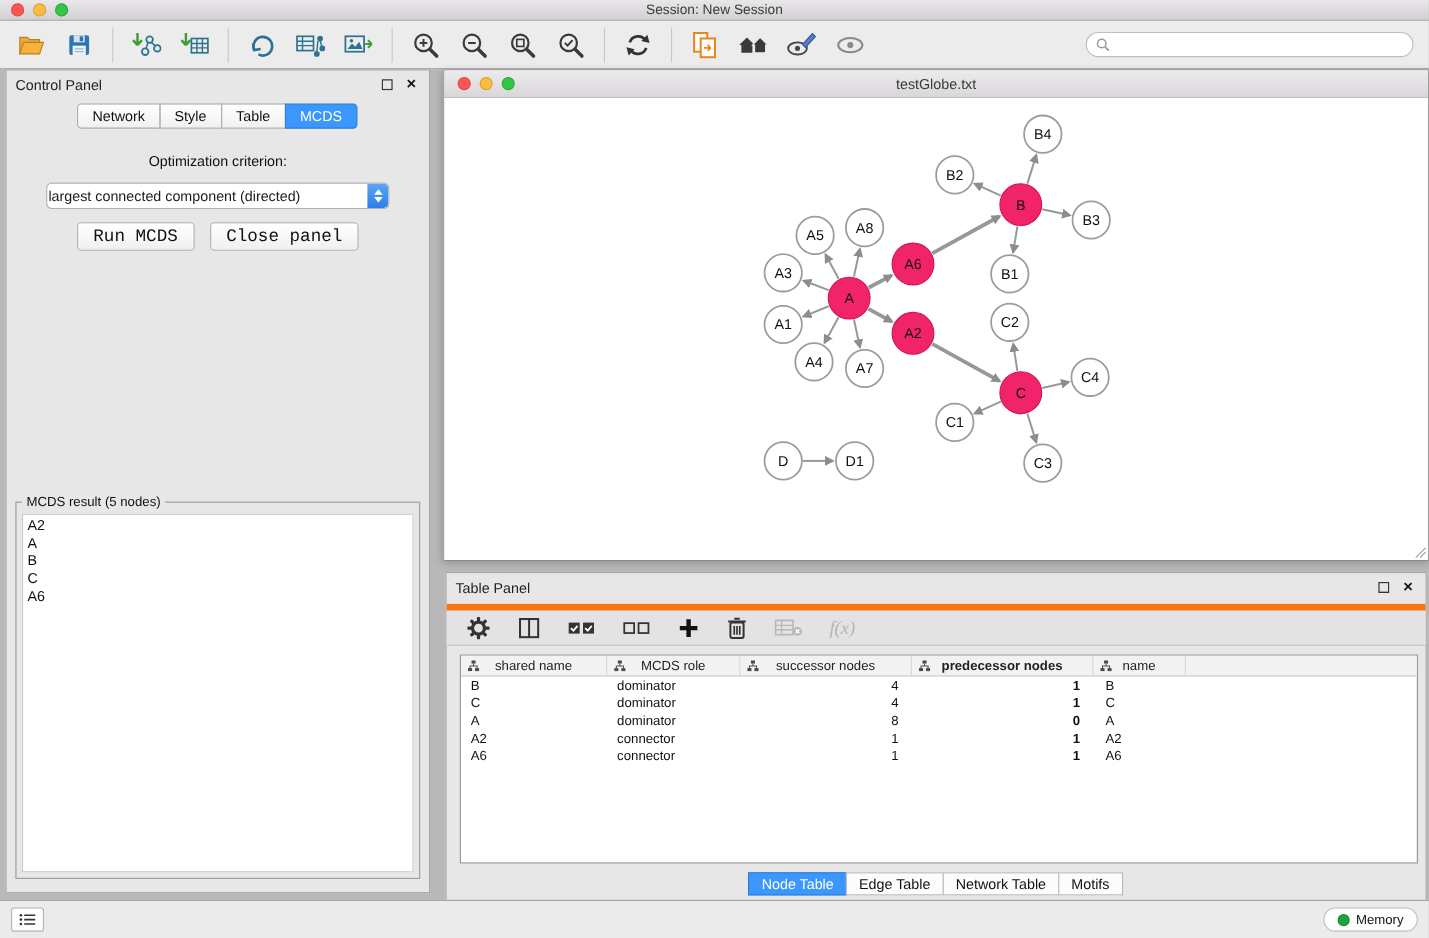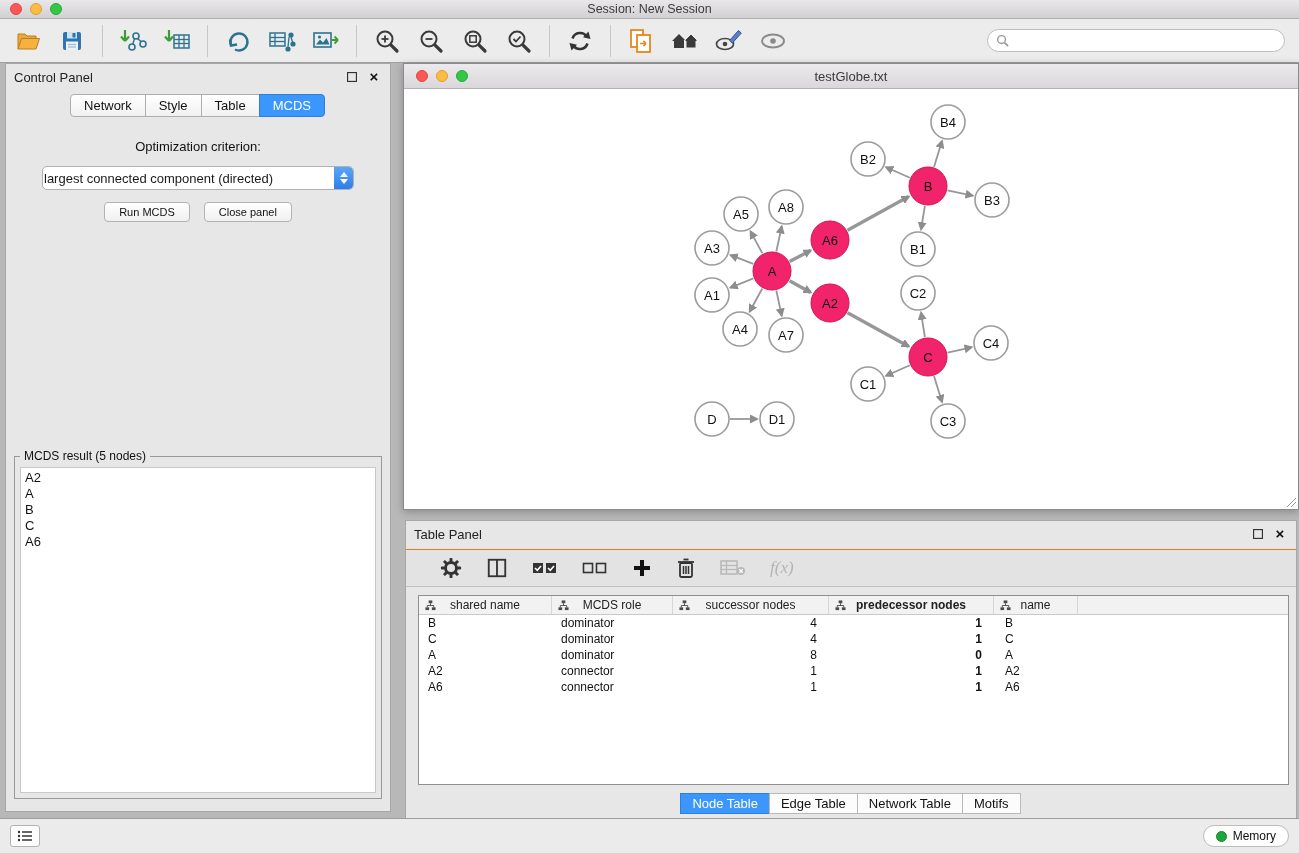--- a/index.html
+++ b/index.html
@@ -70,21 +70,21 @@
   .dropdown .dd-stepper {
     width:19px; height:100%; background:linear-gradient(#59a5f7,#2e7ee8);
     display:flex; flex-direction:column; align-items:center; justify-content:center; gap:2px;
     border-radius:0 4px 4px 0;
   }
   .tri-up { width:0; height:0; border-left:4px solid transparent; border-right:4px solid transparent; border-bottom:5px solid #fff; }
   .tri-down { width:0; height:0; border-left:4px solid transparent; border-right:4px solid transparent; border-top:5px solid #fff; }
   .cp-buttons { display:flex; justify-content:center; gap:14px; margin-top:12px; }
   .btn {
     background:linear-gradient(#ffffff,#f0f0f0); border:1px solid #b3b3b3; border-radius:4px;
-    font-size:11px; padding:3px 14px; color:#111; font-family:Liberation Sans, sans-serif;
+    font-size:16px; padding:3px 14px; color:#111; font-family:Liberation Mono, monospace;
   }
   .result-box {
     position:absolute; left:8px; right:8px; top:392px; bottom:12px;
     border:1px solid #999;
   }
   .result-legend {
     position:absolute; top:-8px; left:5px; background:#e7e7e7; padding:0 4px; font-size:12px; color:#111;
   }
   .result-list {
     position:absolute; left:5px; right:5px; top:10px; bottom:5px; background:#fff; border:1px solid #c9c9c9;
@@ -105,22 +105,22 @@
   .nw-canvas { position:absolute; left:0; top:25px; right:0; bottom:0; background:#fff; }
   .nw-canvas svg { width:100%; height:100%; display:block; }
   .nw-resize { position:absolute; right:1px; bottom:1px; width:12px; height:12px; }
   
   .table-panel {
     position:absolute; left:405px; top:520px; width:892px; height:304px;
     background:#e7e7e7; border:1px solid #a6a6a6;
   }
   .tp-toolbar {
     height:38px; margin-top:2px; background:#e3e3e3;
-    border-top:1px solid #f97316; border-bottom:1px solid #c2c2c2;
-    display:flex; align-items:center; padding-left:34px; gap:24px;
+    border-top:6px solid #f97316; border-bottom:1px solid #c2c2c2;
+    display:flex; align-items:center; padding-left:18px; gap:24px;
   }
   .tp-icon { display:flex; align-items:center; justify-content:center; }
   .fx-label { font-family:"Liberation Serif", serif; font-style:italic; font-size:17px; color:#b4b4b4; }
   .table-area {
     position:absolute; left:12px; right:7px; top:74px; height:190px;
     background:#fff; border:1px solid #8f8f8f; overflow:hidden;
   }
   .thead { display:flex; background:#f2f2f2; border-bottom:1px solid #c9c9c9; height:19px; }
   .th {
     display:flex; align-items:center; justify-content:center; font-size:12px; color:#222;

